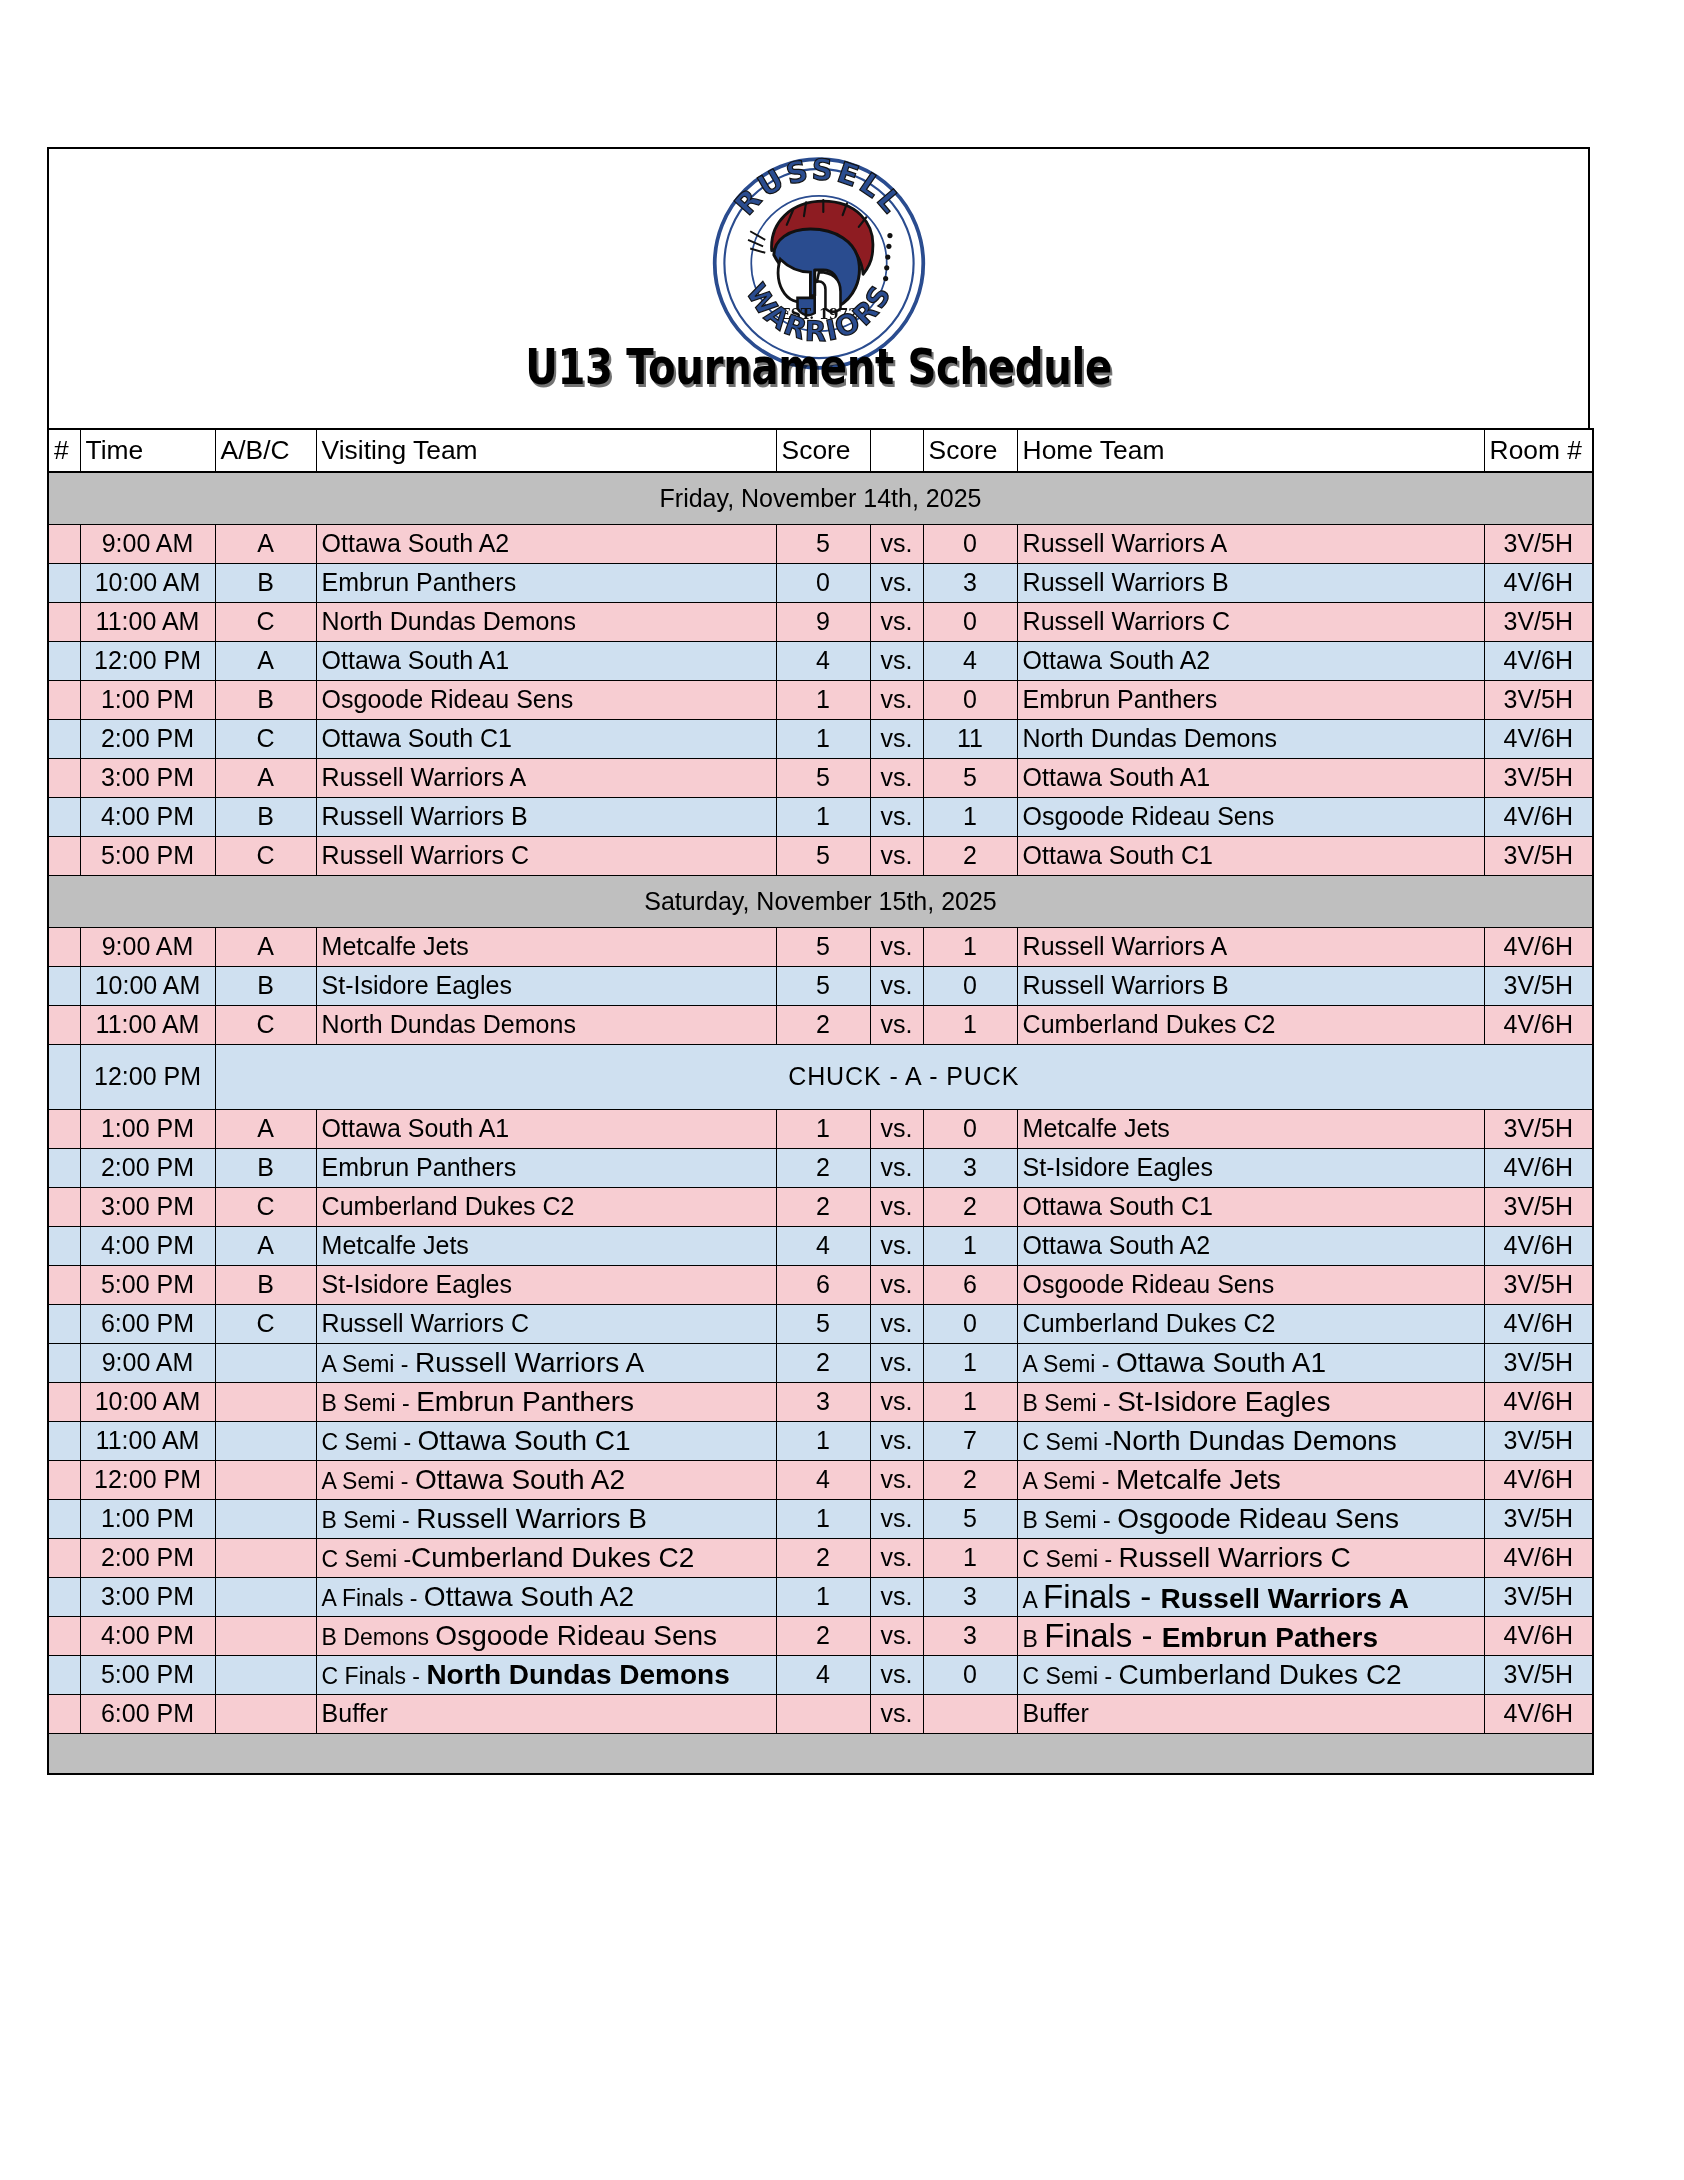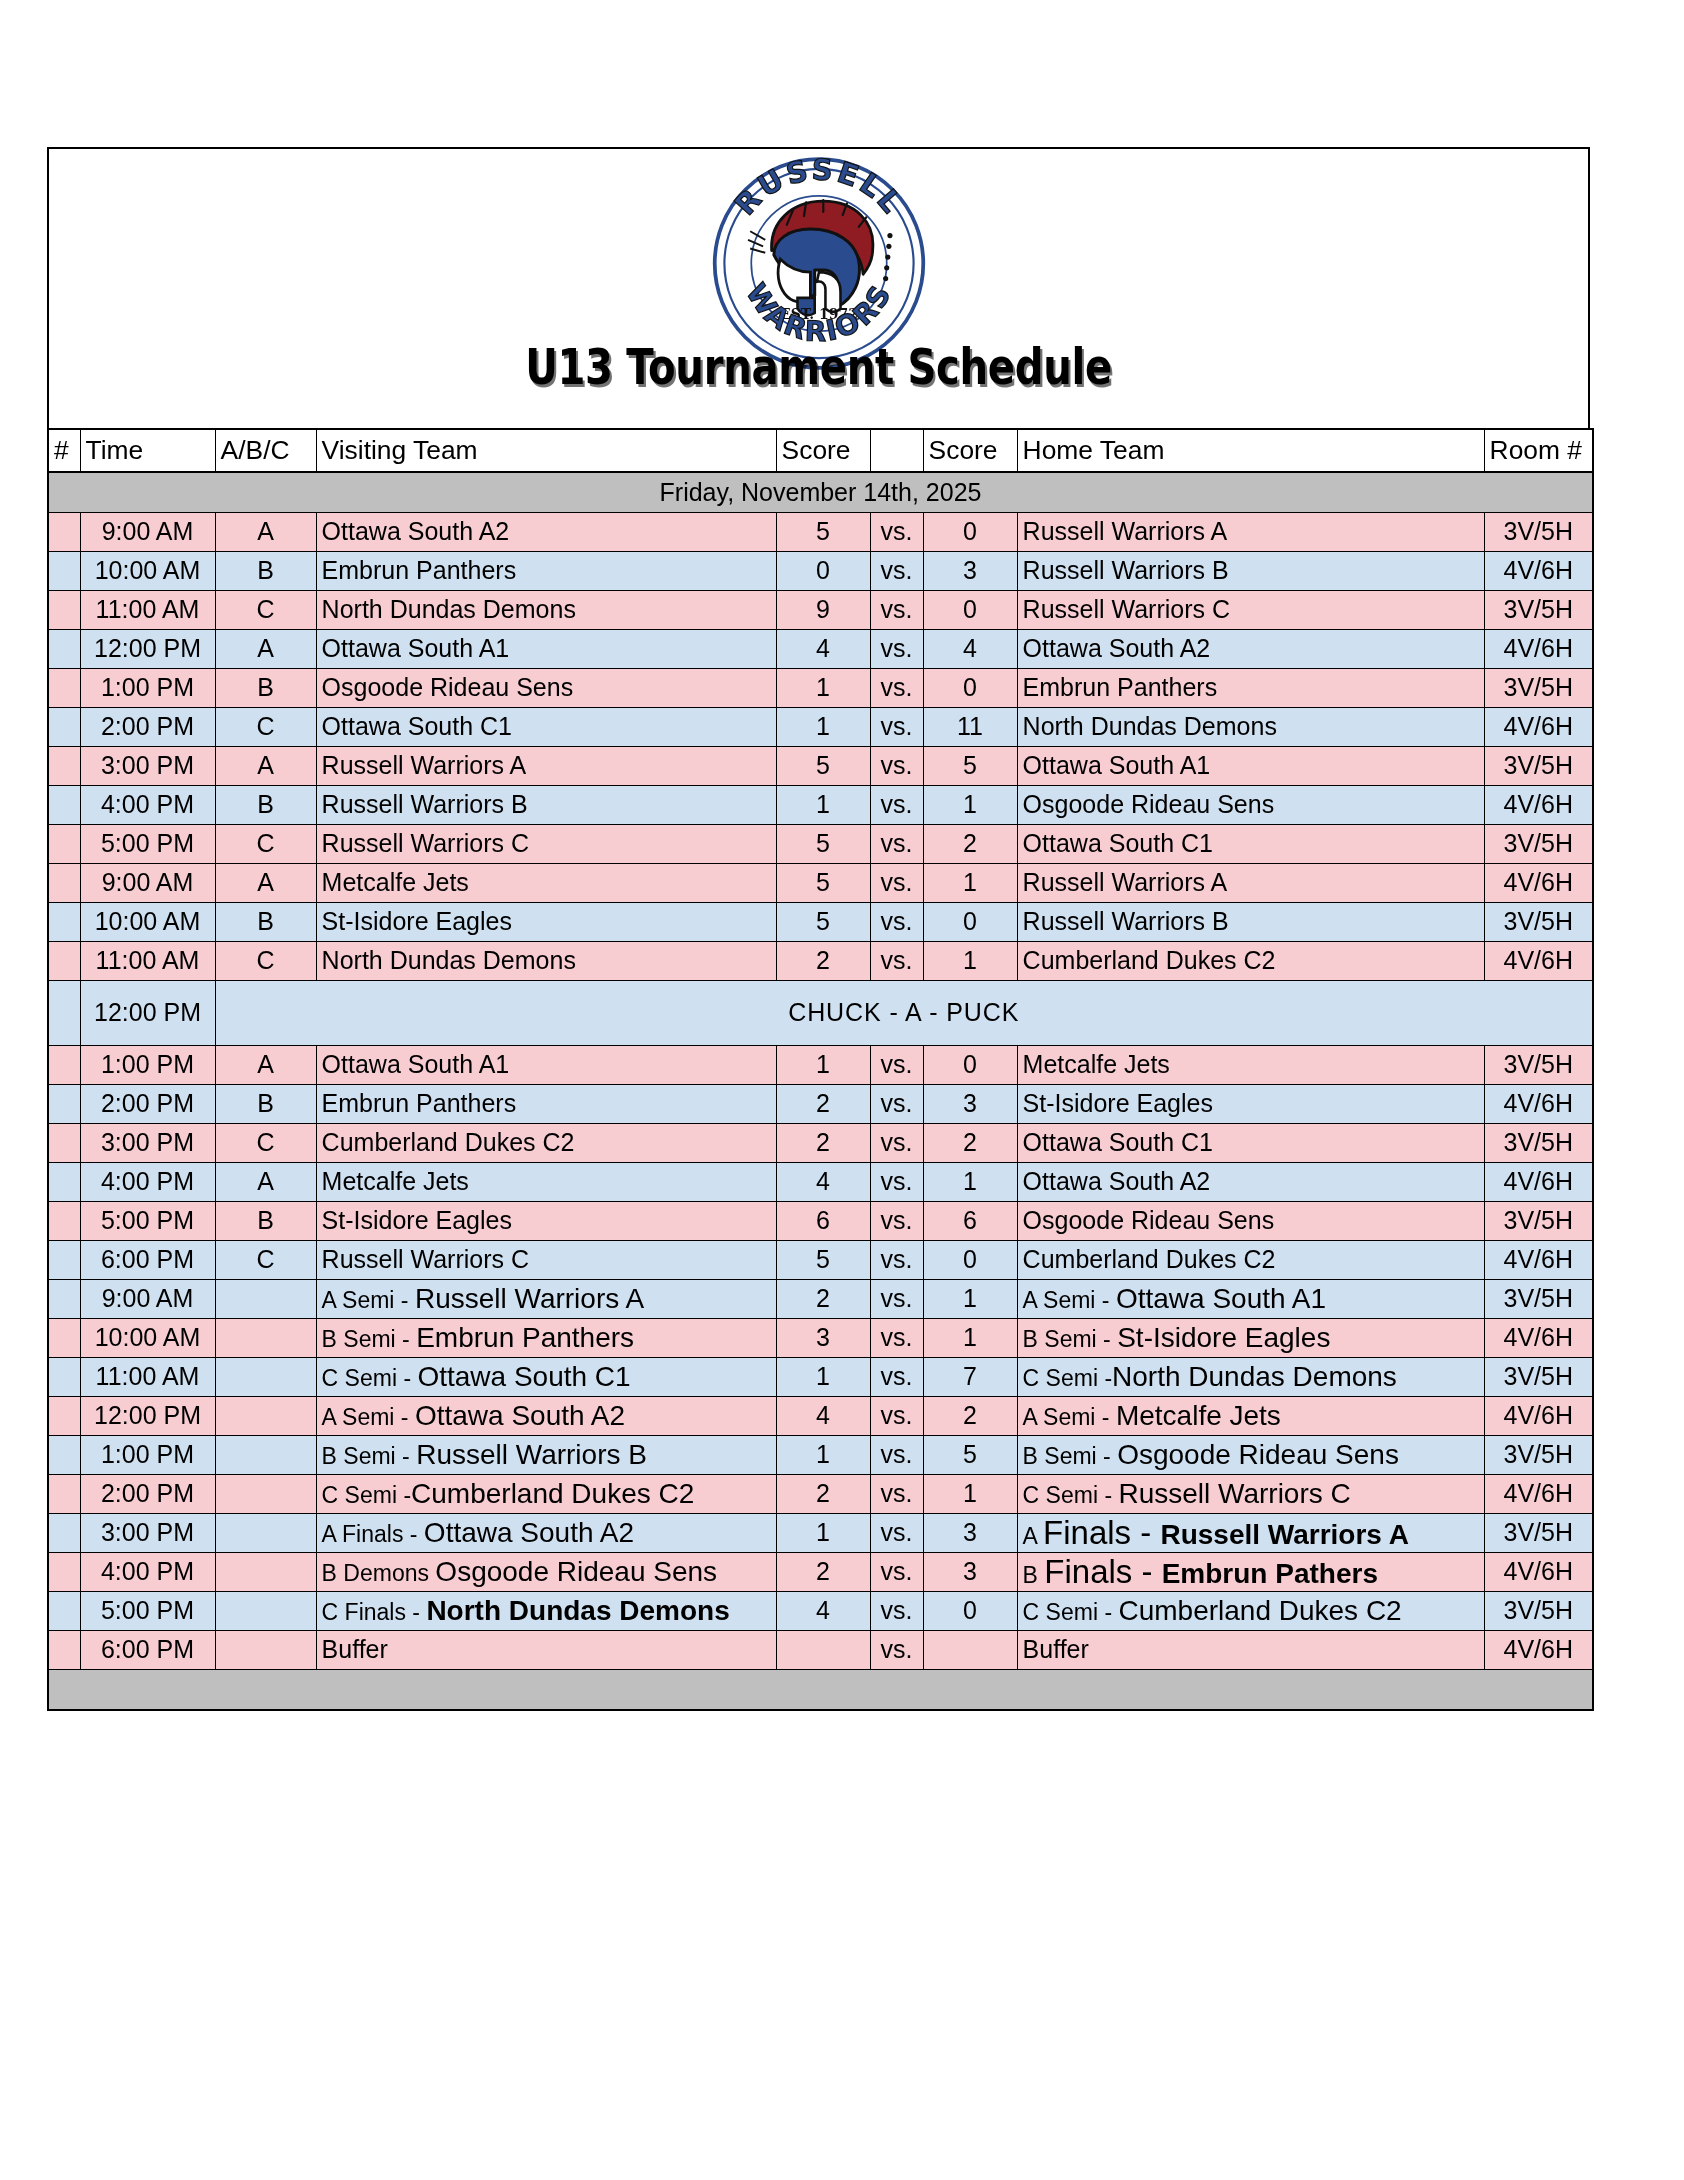--- a/index.html
+++ b/index.html
@@ -112,21 +112,21 @@
     background: #ffffff;
     border-top: 2.6px solid #000;
     border-bottom: 2.6px solid #000;
   }
 
   
   td.dateband {
     background: #bfbfbf;
     text-align: center;
     font-size: 31px;
-    height: 40px;
+    height: 52px;
     border-left: 2.6px solid #000;
     border-right: 2.6px solid #000;
   }
 
   
   tr.r td { height: 39px; }
   tr.pink td { background: #f7cdd2; }
   tr.blue td { background: #cfe0f0; }
 
   td.num   { text-align: center; }
@@ -341,20 +341,23 @@
           <td class="num"></td>
           <td class="time">5:00 PM</td>
           <td class="abc">C</td>
           <td class="vis"><span class="">Russell Warriors C</span></td>
           <td class="score">5</td>
           <td class="vs">vs.</td>
           <td class="score">2</td>
           <td class="home"><span class="">Ottawa South C1</span></td>
           <td class="room">3V/5H</td>
         </tr>
+        <tr>
+          <td class="dateband" colspan="9">Saturday, November 15th, 2025</td>
+        </tr>
         <tr class="r pink">
           <td class="num"></td>
           <td class="time">9:00 AM</td>
           <td class="abc">A</td>
           <td class="vis"><span class="">Metcalfe Jets</span></td>
           <td class="score">5</td>
           <td class="vs">vs.</td>
           <td class="score">1</td>
           <td class="home"><span class="">Russell Warriors A</span></td>
           <td class="room">4V/6H</td>

